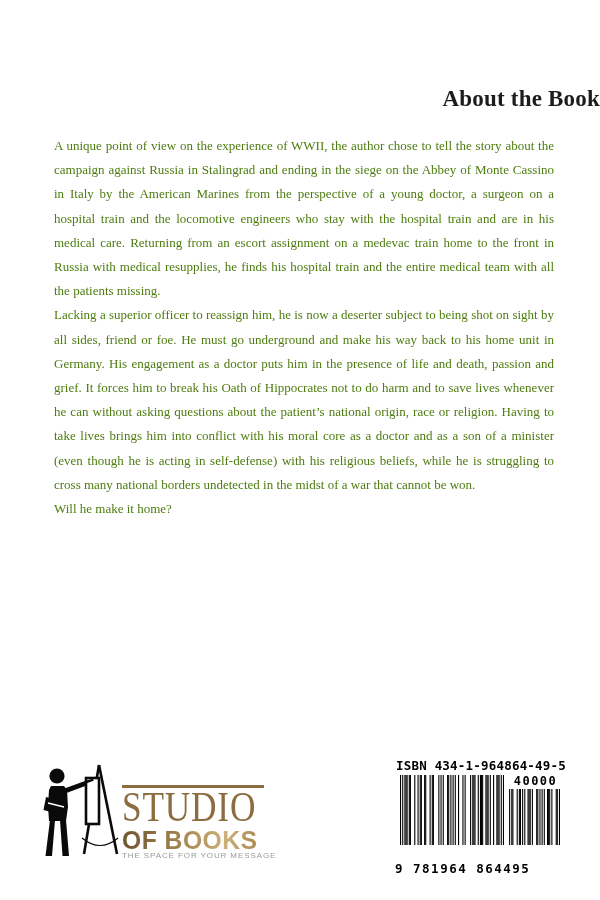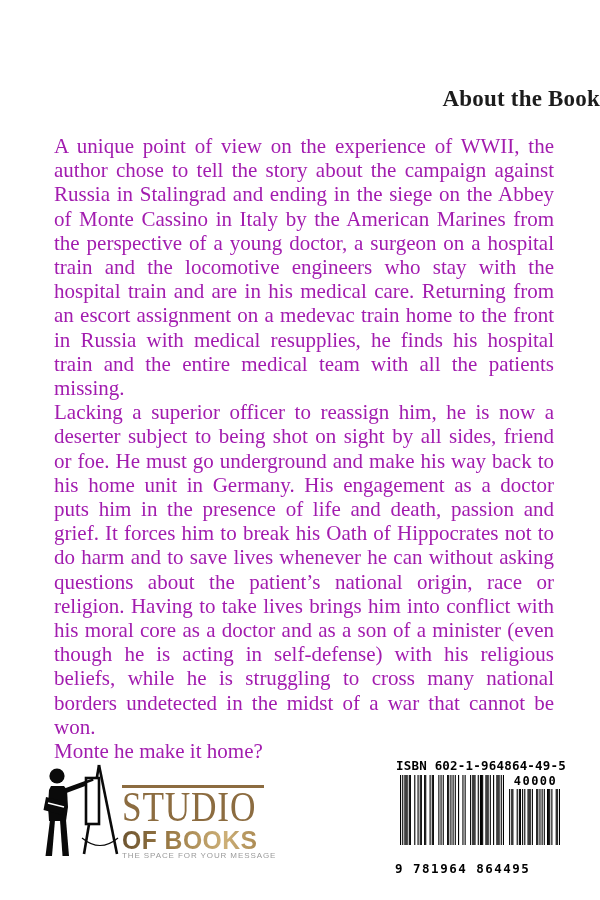--- a/index.html
+++ b/index.html
@@ -16,23 +16,23 @@
   .book-title {
     position:absolute; top:86px; left:0; width:600px;
     text-align:right;
     font-size:23px; font-weight:bold; color:#1c1c1c;
     letter-spacing:0.2px;
   }
 
   
   .body-text {
     position:absolute; top:134px; left:54px; width:500px;
-    font-size:21px; line-height:24.2px;
+    font-size:13px; line-height:24.2px;
     text-align:justify;
-    color:#a21caf;
+    color:#4d7c0f;
   }
   .body-text p { margin:0; }
   .body-text p + p { }
 
   
   .footer { position:absolute; left:0; top:756px; width:600px; height:120px; }
 
   
   .logo { position:absolute; left:42px; top:6px; display:flex; align-items:flex-end; }
   .logo-mark { display:block; margin-right:2px; }
@@ -93,21 +93,21 @@
 </head>
 <body>
 
 <div class="cover">
 
   <div class="book-title">About the Book</div>
 
   <div class="body-text">
       <p>A unique point of view on the experience of WWII, the author chose to tell the story about the campaign against Russia in Stalingrad and ending in the siege on the Abbey of Monte Cassino in Italy by the American Marines from the perspective of a young doctor, a surgeon on a hospital train and the locomotive engineers who stay with the hospital train and are in his medical care. Returning from an escort assignment on a medevac train home to the front in Russia with medical resupplies, he finds his hospital train and the entire medical team with all the patients missing.</p>
       <p>Lacking a superior officer to reassign him, he is now a deserter subject to being shot on sight by all sides, friend or foe. He must go underground and make his way back to his home unit in Germany. His engagement as a doctor puts him in the presence of life and death, passion and grief. It forces him to break his Oath of Hippocrates not to do harm and to save lives whenever he can without asking questions about the patient’s national origin, race or religion. Having to take lives brings him into conflict with his moral core as a doctor and as a son of a minister (even though he is acting in self-defense) with his religious beliefs, while he is struggling to cross many national borders undetected in the midst of a war that cannot be won.</p>
-      <p>Monte he make it home?</p>
+      <p>Will he make it home?</p>
     </div>
 
   <div class="footer">
 
     <div class="logo">
       <svg class="logo-mark" width="78" height="98" viewBox="0 0 78 98" xmlns="http://www.w3.org/2000/svg">
 
         <g stroke="#0a0a0a" stroke-width="2.6" fill="none">
           <line x1="57" y1="3" x2="42" y2="92"></line>
           <line x1="57" y1="3" x2="75" y2="92"></line>
@@ -129,21 +129,21 @@
       </svg>
       <div class="logo-text">
         <div class="gold-rule"></div>
         <div class="studio">STUDIO</div>
         <div class="ofbooks">OF BOOKS</div>
         <div class="tagline">THE SPACE FOR YOUR MESSAGE</div>
       </div>
     </div>
 
     <div class="barcode">
-      <div class="isbn-line">ISBN 602-1-964864-49-5</div>
+      <div class="isbn-line">ISBN 434-1-964864-49-5</div>
       <div class="bars-row">
         <div class="main-col">
           <svg class="main-bars" preserveAspectRatio="none" xmlns="http://www.w3.org/2000/svg" viewBox="0 0 95 10">
               <rect x="0" y="0" width="1" height="10" fill="#000000"></rect>
               <rect x="2" y="0" width="1" height="10" fill="#000000"></rect>
               <rect x="4" y="0" width="1" height="10" fill="#000000"></rect>
               <rect x="5" y="0" width="1" height="10" fill="#000000"></rect>
               <rect x="6" y="0" width="1" height="10" fill="#000000"></rect>
               <rect x="8" y="0" width="1" height="10" fill="#000000"></rect>
               <rect x="9" y="0" width="1" height="10" fill="#000000"></rect>

